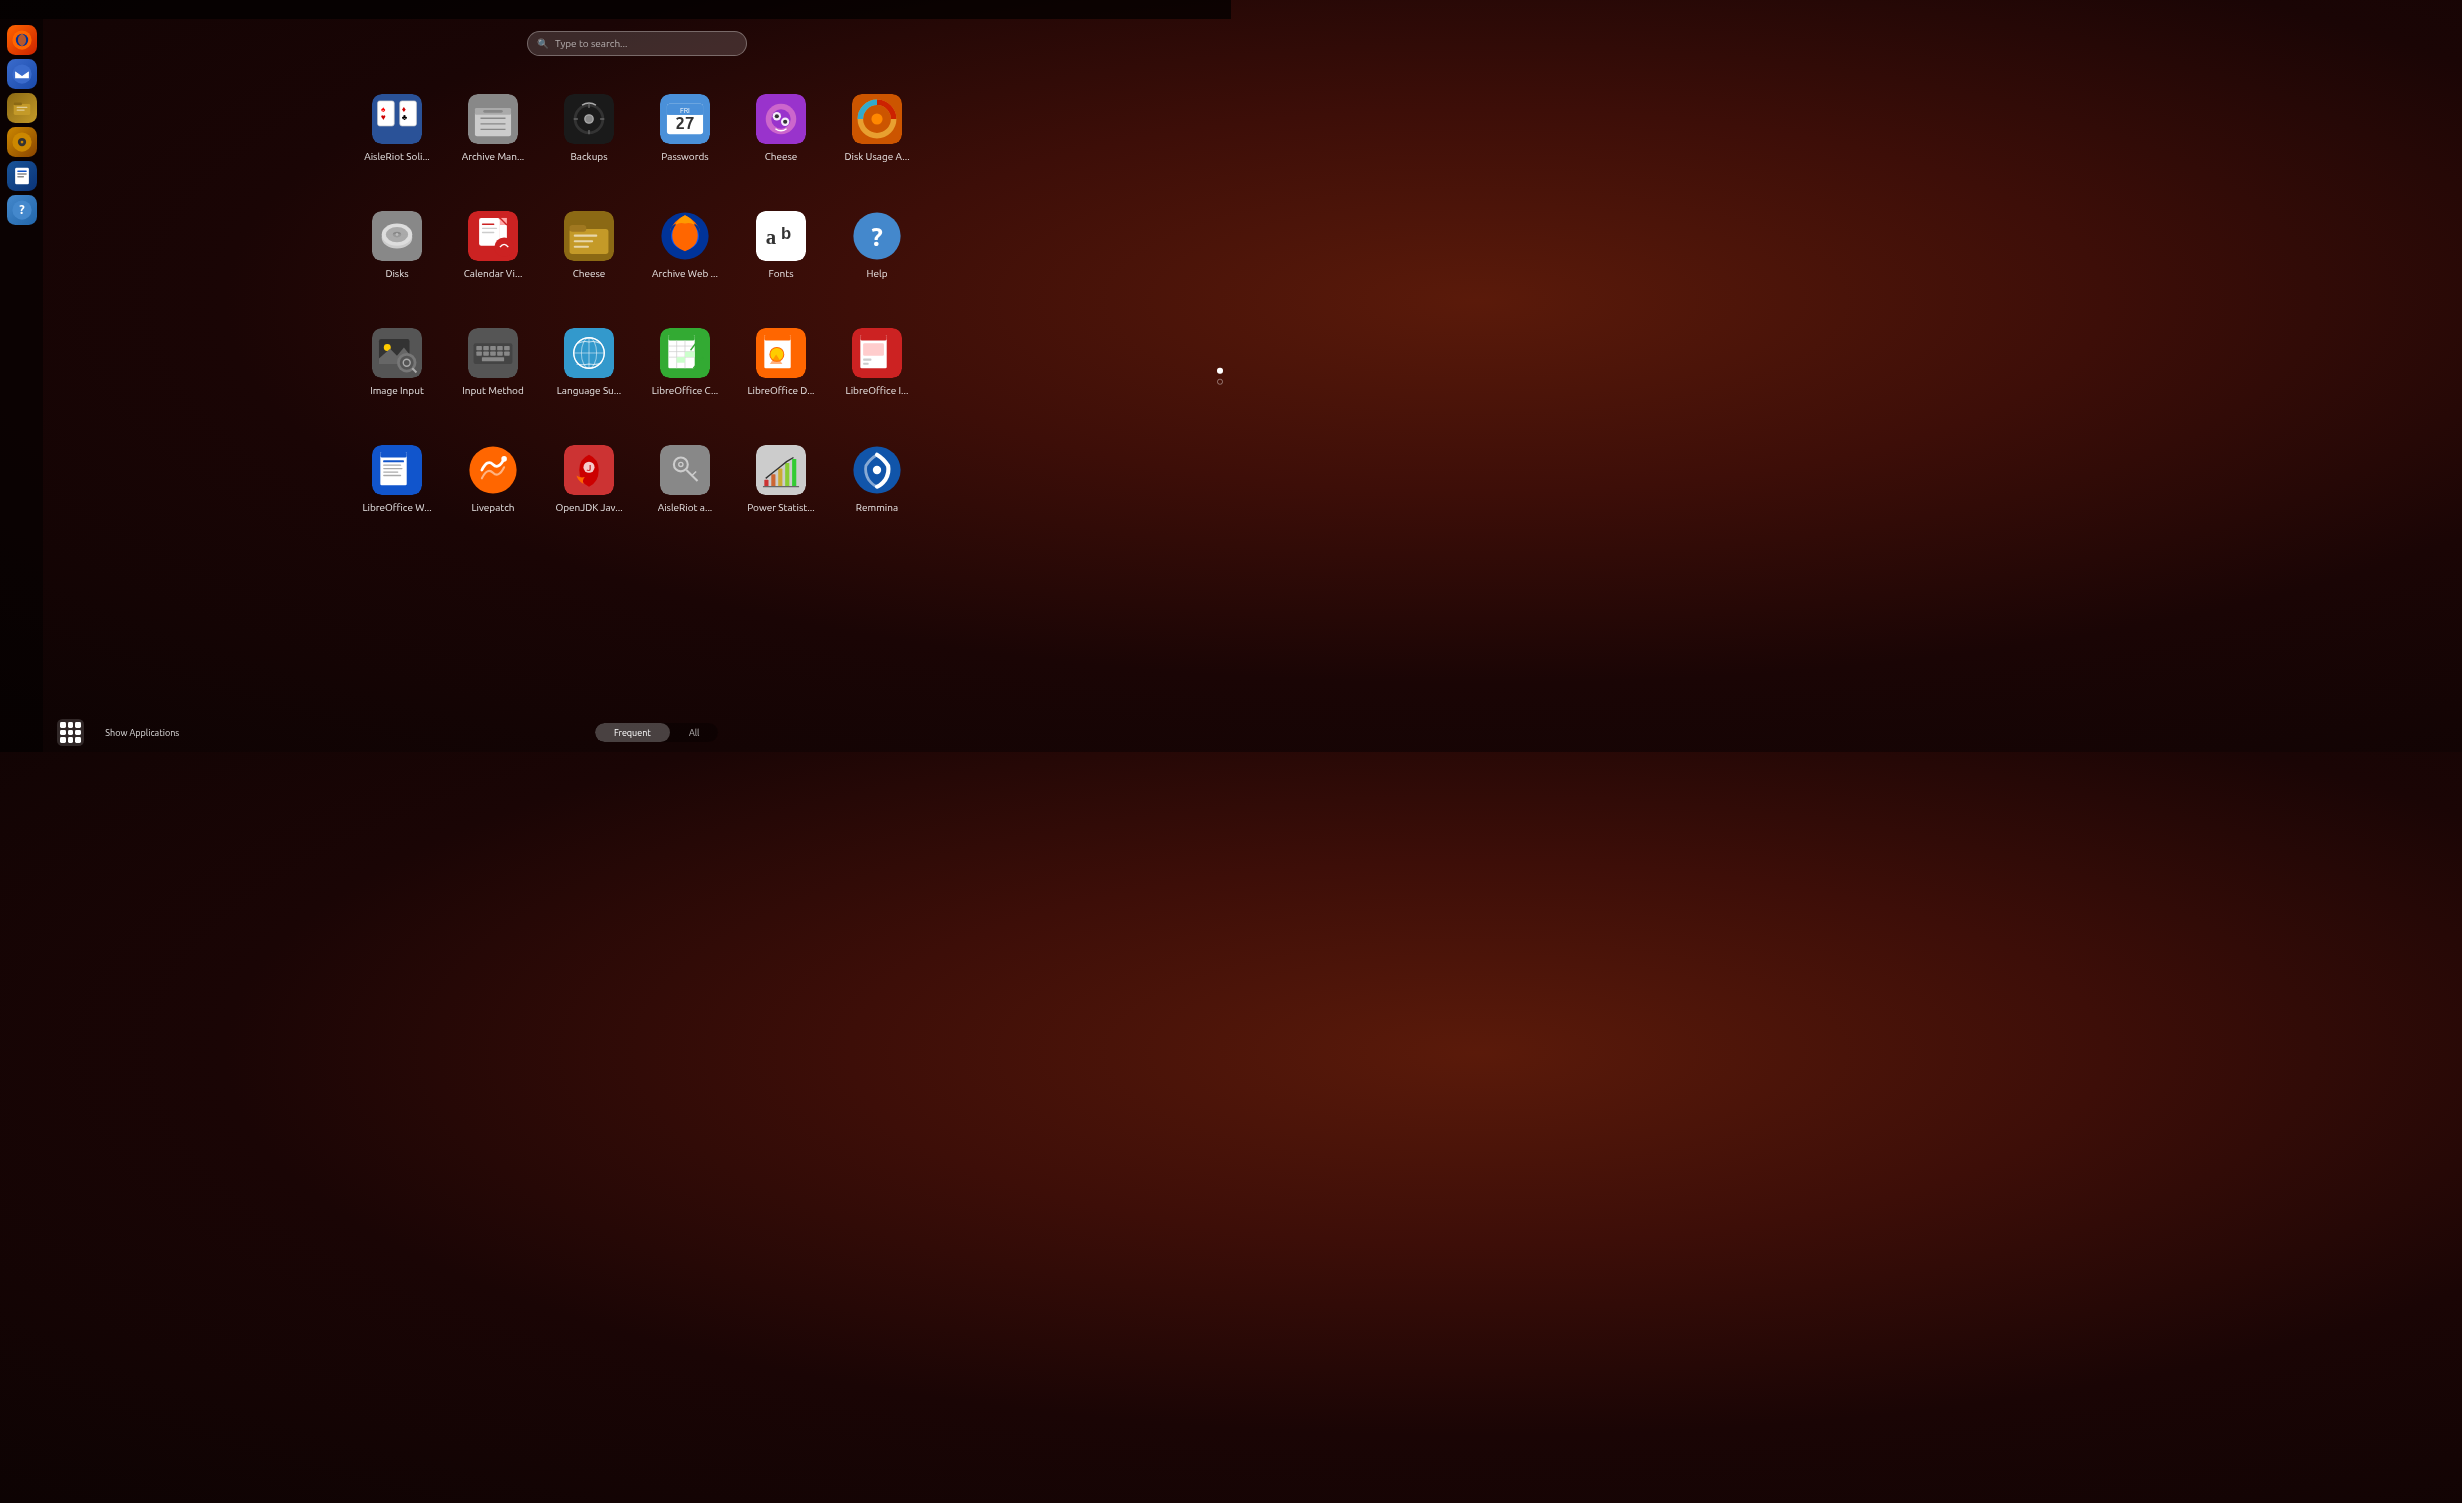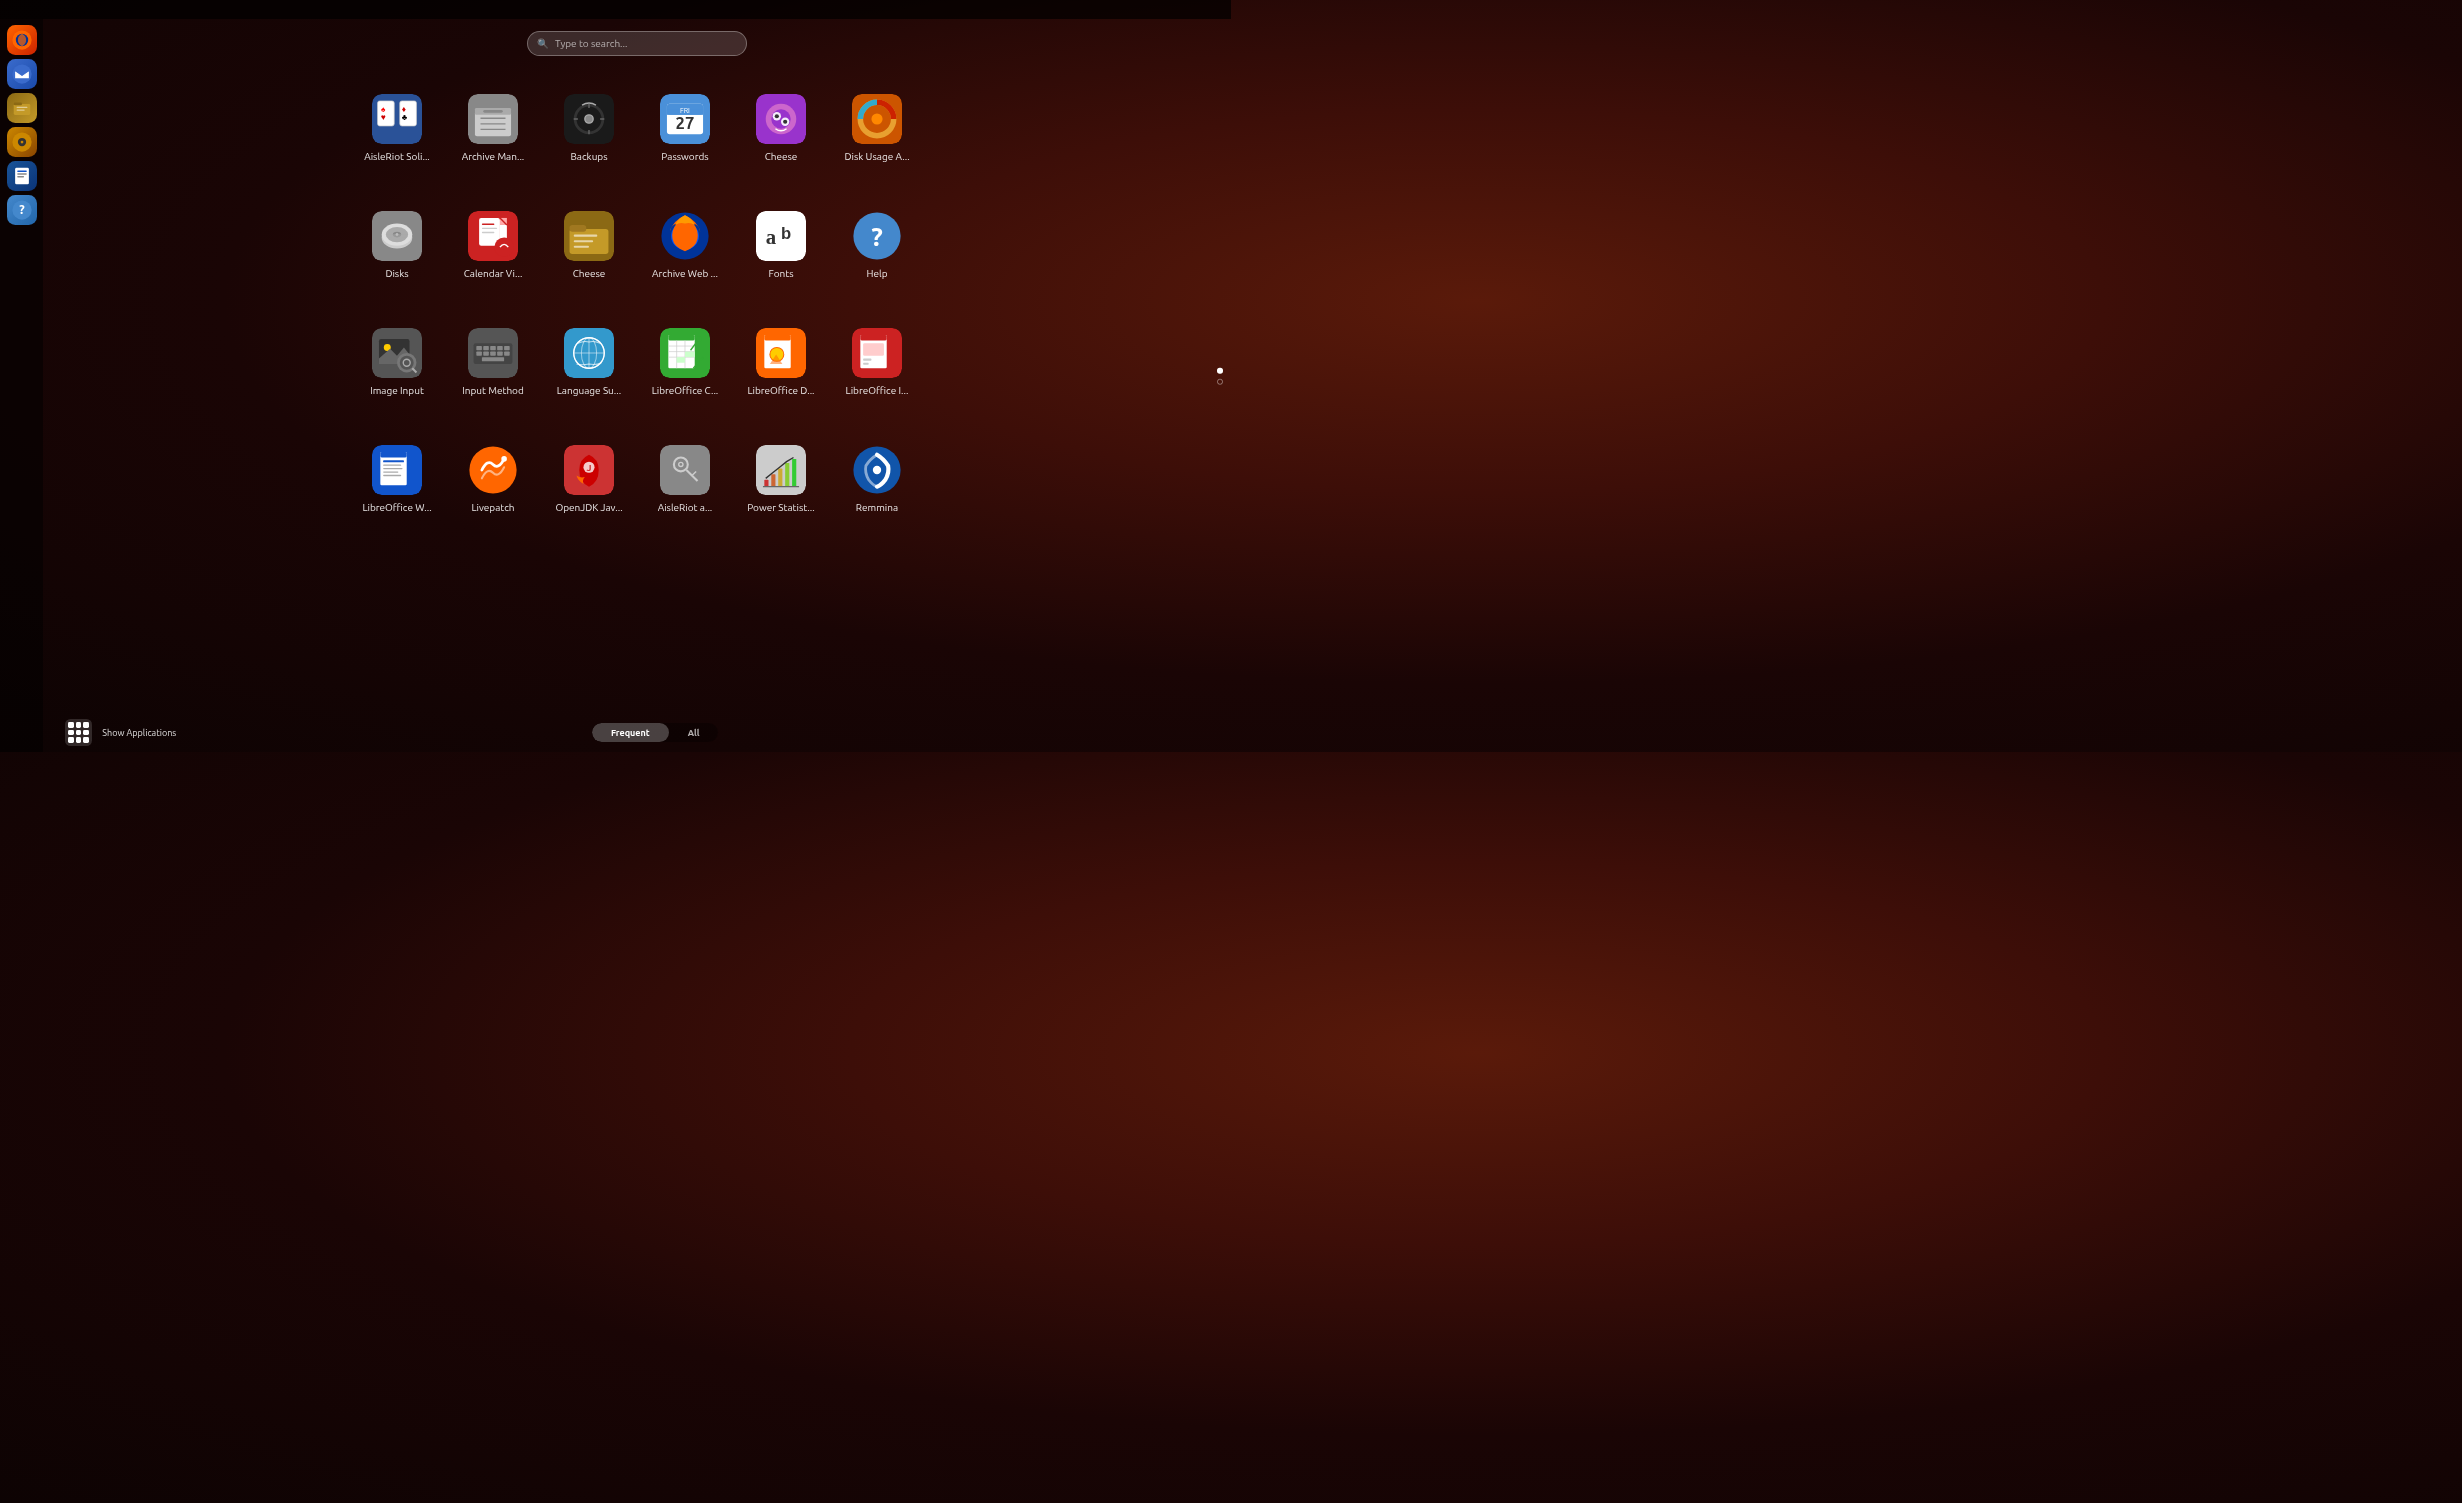--- a/index.html
+++ b/index.html
@@ -148,23 +148,22 @@
       height: 39px;
       display: flex;
       align-items: center;
       justify-content: space-between;
       padding: 0 13.8px;
     }
 
     .show-applications {
       display: flex;
       align-items: center;
-      gap: 10px;
+      gap: 21px;
       cursor: pointer;
-      margin-left: 8px;
     }
 
     .show-apps-icon {
       width: 27.5px;
       height: 27.5px;
       border-radius: 5.5px;
       background: rgba(255,255,255,0.15);
       display: flex;
       align-items: center;
       justify-content: center;
@@ -194,21 +193,20 @@
       background: rgba(0,0,0,0.3);
       border-radius: 13.8px;
       overflow: hidden;
     }
 
     .tab-btn {
       padding: 4.1px 19px;
       font-size: 9px;
       cursor: pointer;
       border-radius: 13.8px;
-      font-weight: bold;
     }
 
     .tab-btn.active {
       background: rgba(255,255,255,0.25);
       color: white;
     }
 
     .tab-btn.inactive {
       color: rgba(255,255,255,0.7);
     }

